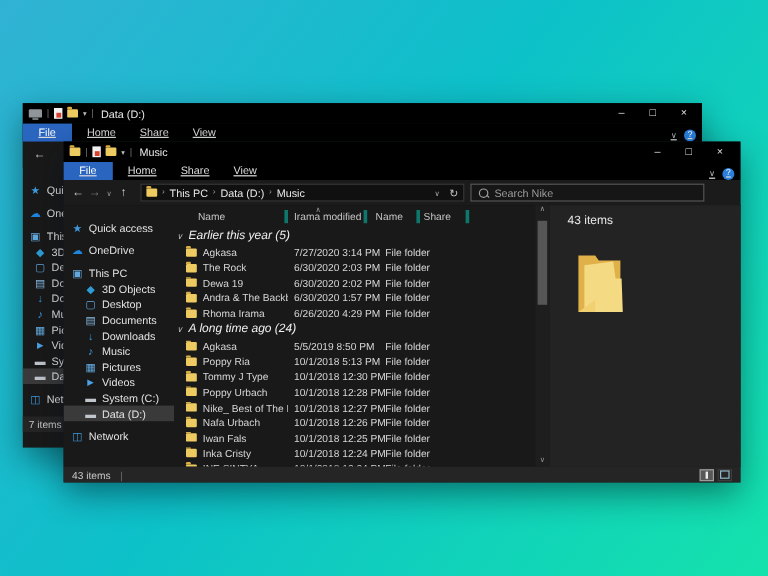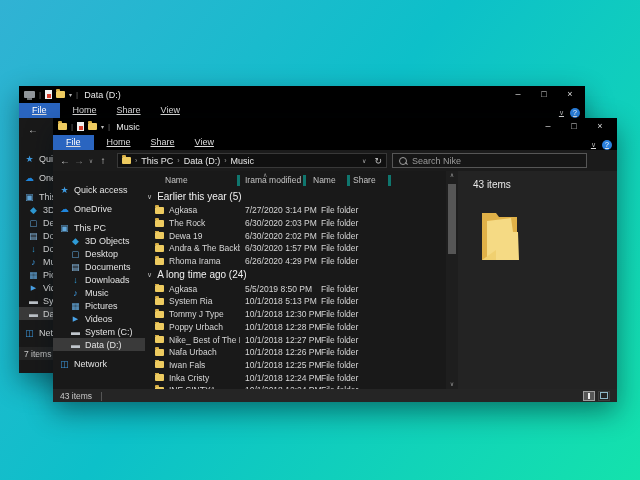--- a/index.html
+++ b/index.html
@@ -71,21 +71,21 @@
 
   .filelist{width:301px;flex:none;position:relative;overflow:hidden;}
   .cols{height:18px;display:flex;align-items:center;color:#c4c4c4;font-size:8.5px;position:relative;}
   .col{height:11px;line-height:11px;border-right:3px solid #0f766e;box-sizing:border-box;white-space:nowrap;overflow:hidden;}
   .col-name{width:95px;padding-left:20px;}
   .col-date{width:66px;padding-left:5px;}
   .col-type{width:44px;padding-left:7px;}
   .col-size{width:41px;padding-left:3px;}
   .sortmark{position:absolute;left:118px;top:0;font-size:6px;color:#9a9a9a;}
   .rows{position:absolute;top:18px;left:0;right:0;bottom:0;overflow:hidden;}
-  .ghdr{height:15px;display:flex;align-items:center;gap:5px;padding-left:2px;color:#f0f0f0;font-size:10px;white-space:nowrap;}
+  .ghdr{height:15px;display:flex;align-items:center;gap:5px;padding-left:2px;color:#f0f0f0;font-size:10px;white-space:nowrap;font-style:italic;}
   .gchev{color:#b9b9b9;font-size:7px;}
   .frow{height:12.7px;display:flex;align-items:center;font-size:8.5px;color:#d6d6d6;}
   .c-name{width:95px;display:flex;align-items:center;gap:5px;padding-left:10px;box-sizing:border-box;white-space:nowrap;overflow:hidden;flex:none;}
   .c-date{width:66px;padding-left:5px;box-sizing:border-box;white-space:nowrap;flex:none;}
   .c-type{padding-left:15px;white-space:nowrap;}
 
   .vscroll{width:12px;flex:none;background:#1e1e1e;position:relative;}
   .sar{position:absolute;left:0;right:0;height:9px;text-align:center;font-size:6px;line-height:9px;color:#9a9a9a;}
   .sar.up{top:0;} .sar.down{bottom:0;}
   .sthumb{position:absolute;left:2px;right:2px;top:13px;height:70px;background:#565656;}
@@ -380,21 +380,21 @@
             <span class="c-name">
               <span class="fico"></span>
               <span>Agkasa</span>
             </span>
             <span class="c-date">5/5/2019 8:50 PM</span>
             <span class="c-type">File folder</span>
           </div>
           <div class="frow">
             <span class="c-name">
               <span class="fico"></span>
-              <span>System Ria</span>
+              <span>Poppy Ria</span>
             </span>
             <span class="c-date">10/1/2018 5:13 PM</span>
             <span class="c-type">File folder</span>
           </div>
           <div class="frow">
             <span class="c-name">
               <span class="fico"></span>
               <span>Tommy J Type</span>
             </span>
             <span class="c-date">10/1/2018 12:30 PM</span>

